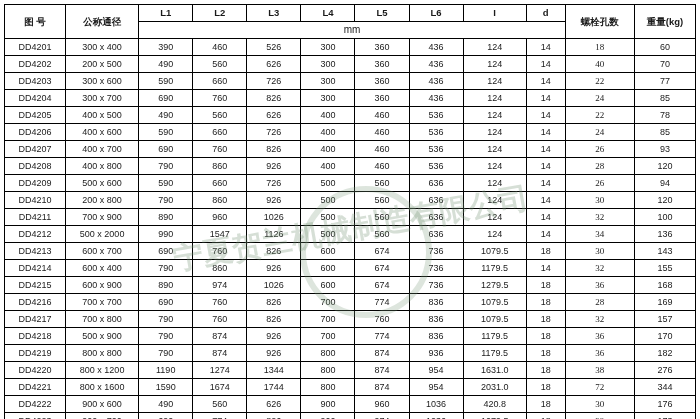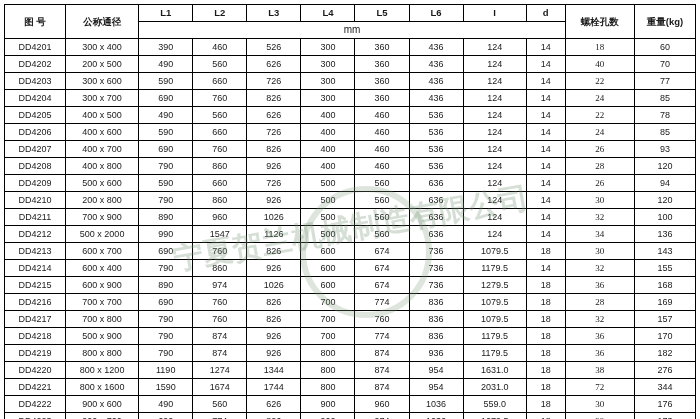--- a/index.html
+++ b/index.html
@@ -407,21 +407,21 @@
         </tr>
         <tr>
           <td class="col-model">DD4222</td>
           <td class="col-nominal">900 x 600</td>
           <td class="col-l">490</td>
           <td class="col-l">560</td>
           <td class="col-l">626</td>
           <td class="col-l">900</td>
           <td class="col-l">960</td>
           <td class="col-l">1036</td>
-          <td class="col-i">559.0</td>
+          <td class="col-i">420.8</td>
           <td class="col-d">18</td>
           <td class="col-holes">30</td>
           <td class="col-weight">176</td>
         </tr>
         <tr>
           <td class="col-model">DD4223</td>
           <td class="col-nominal">900 x 700</td>
           <td class="col-l">690</td>
           <td class="col-l">774</td>
           <td class="col-l">826</td>

